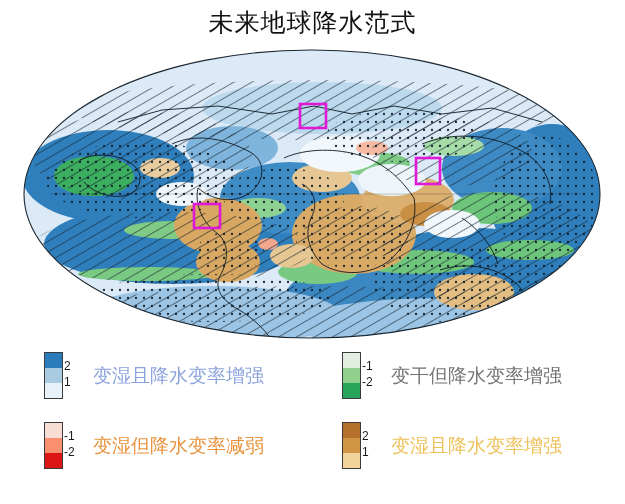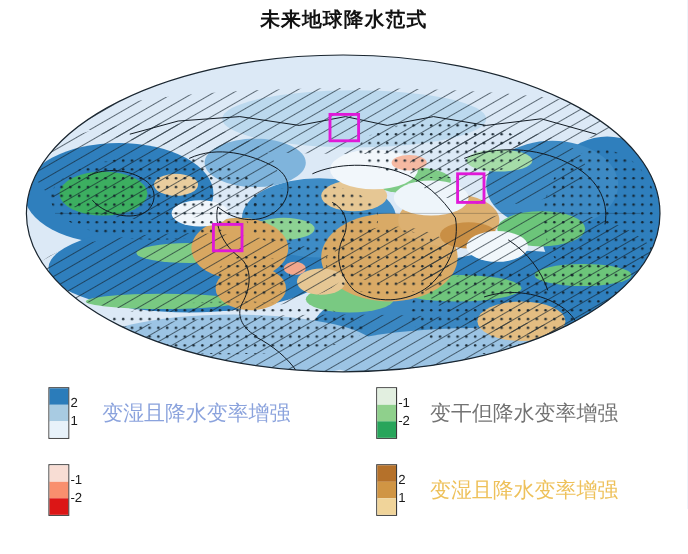--- a/index.html
+++ b/index.html
@@ -7,22 +7,22 @@
     width:625px;height:504px;
     background:#ffffff;
     font-family:"Liberation Sans","DejaVu Sans",sans-serif;
     overflow:hidden;
     position:relative;
   }
 
   .title{
     position:absolute;left:0;top:6px;width:625px;
     text-align:center;
-    font-size:18px;
-    font-weight:bold;
+    font-size:25px;
+    font-weight:normal;
     letter-spacing:1px;
     color:#121212;
   }
 
   .map-wrap{
     position:absolute;left:22px;top:48px;width:580px;height:296px;
   }
   .map-svg{display:block;width:580px;height:296px;}
 
   .legend-area{
@@ -219,20 +219,21 @@
   <div class="legend-row lg-r2 lg-c1">
     <div class="cbar">
       <div class="cell" style="background:#f8ddd4"></div>
       <div class="cell" style="background:#f98f6e"></div>
       <div class="cell" style="background:#dc1616"></div>
     </div>
     <div class="ticks">
       <span class="tick-hi">-1</span>
       <span class="tick-lo">-2</span>
     </div>
+    <div class="lg-label" style="color:#e8923c">变湿但降水变率减弱</div>
   </div>
 
   <div class="legend-row lg-r2 lg-c2">
     <div class="cbar">
       <div class="cell" style="background:#b5712a"></div>
       <div class="cell" style="background:#d09544"></div>
       <div class="cell" style="background:#f0d49a"></div>
     </div>
     <div class="ticks">
       <span class="tick-hi">2</span>

